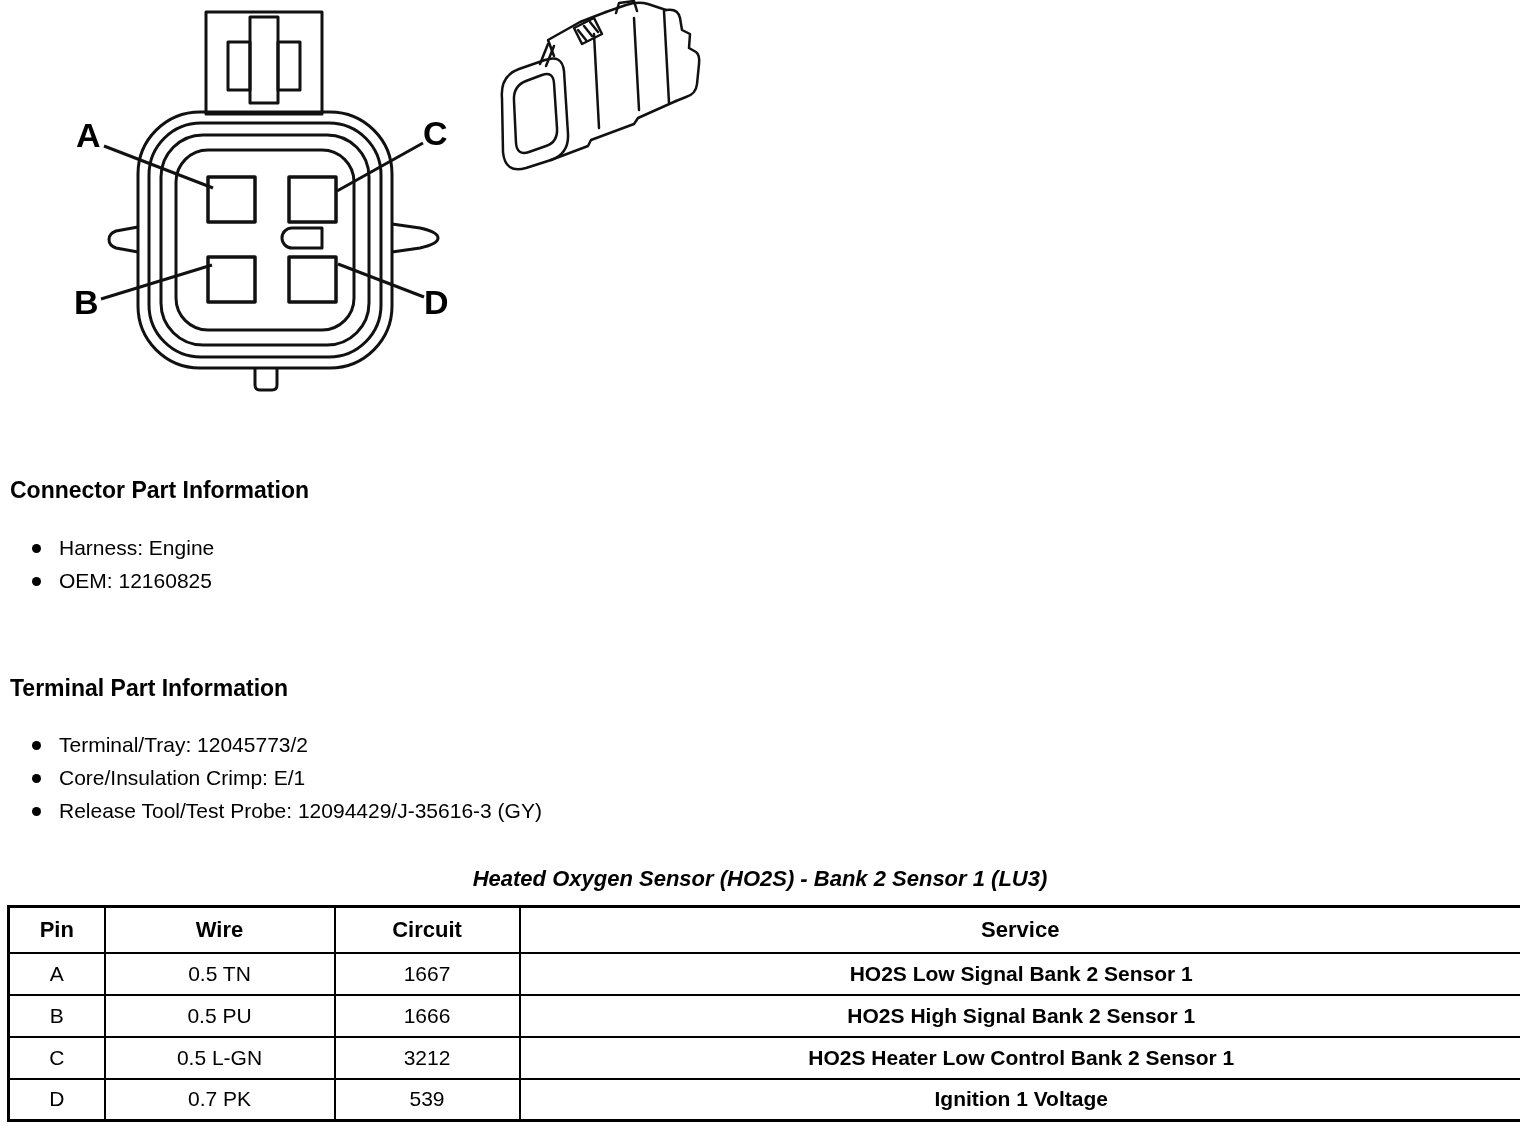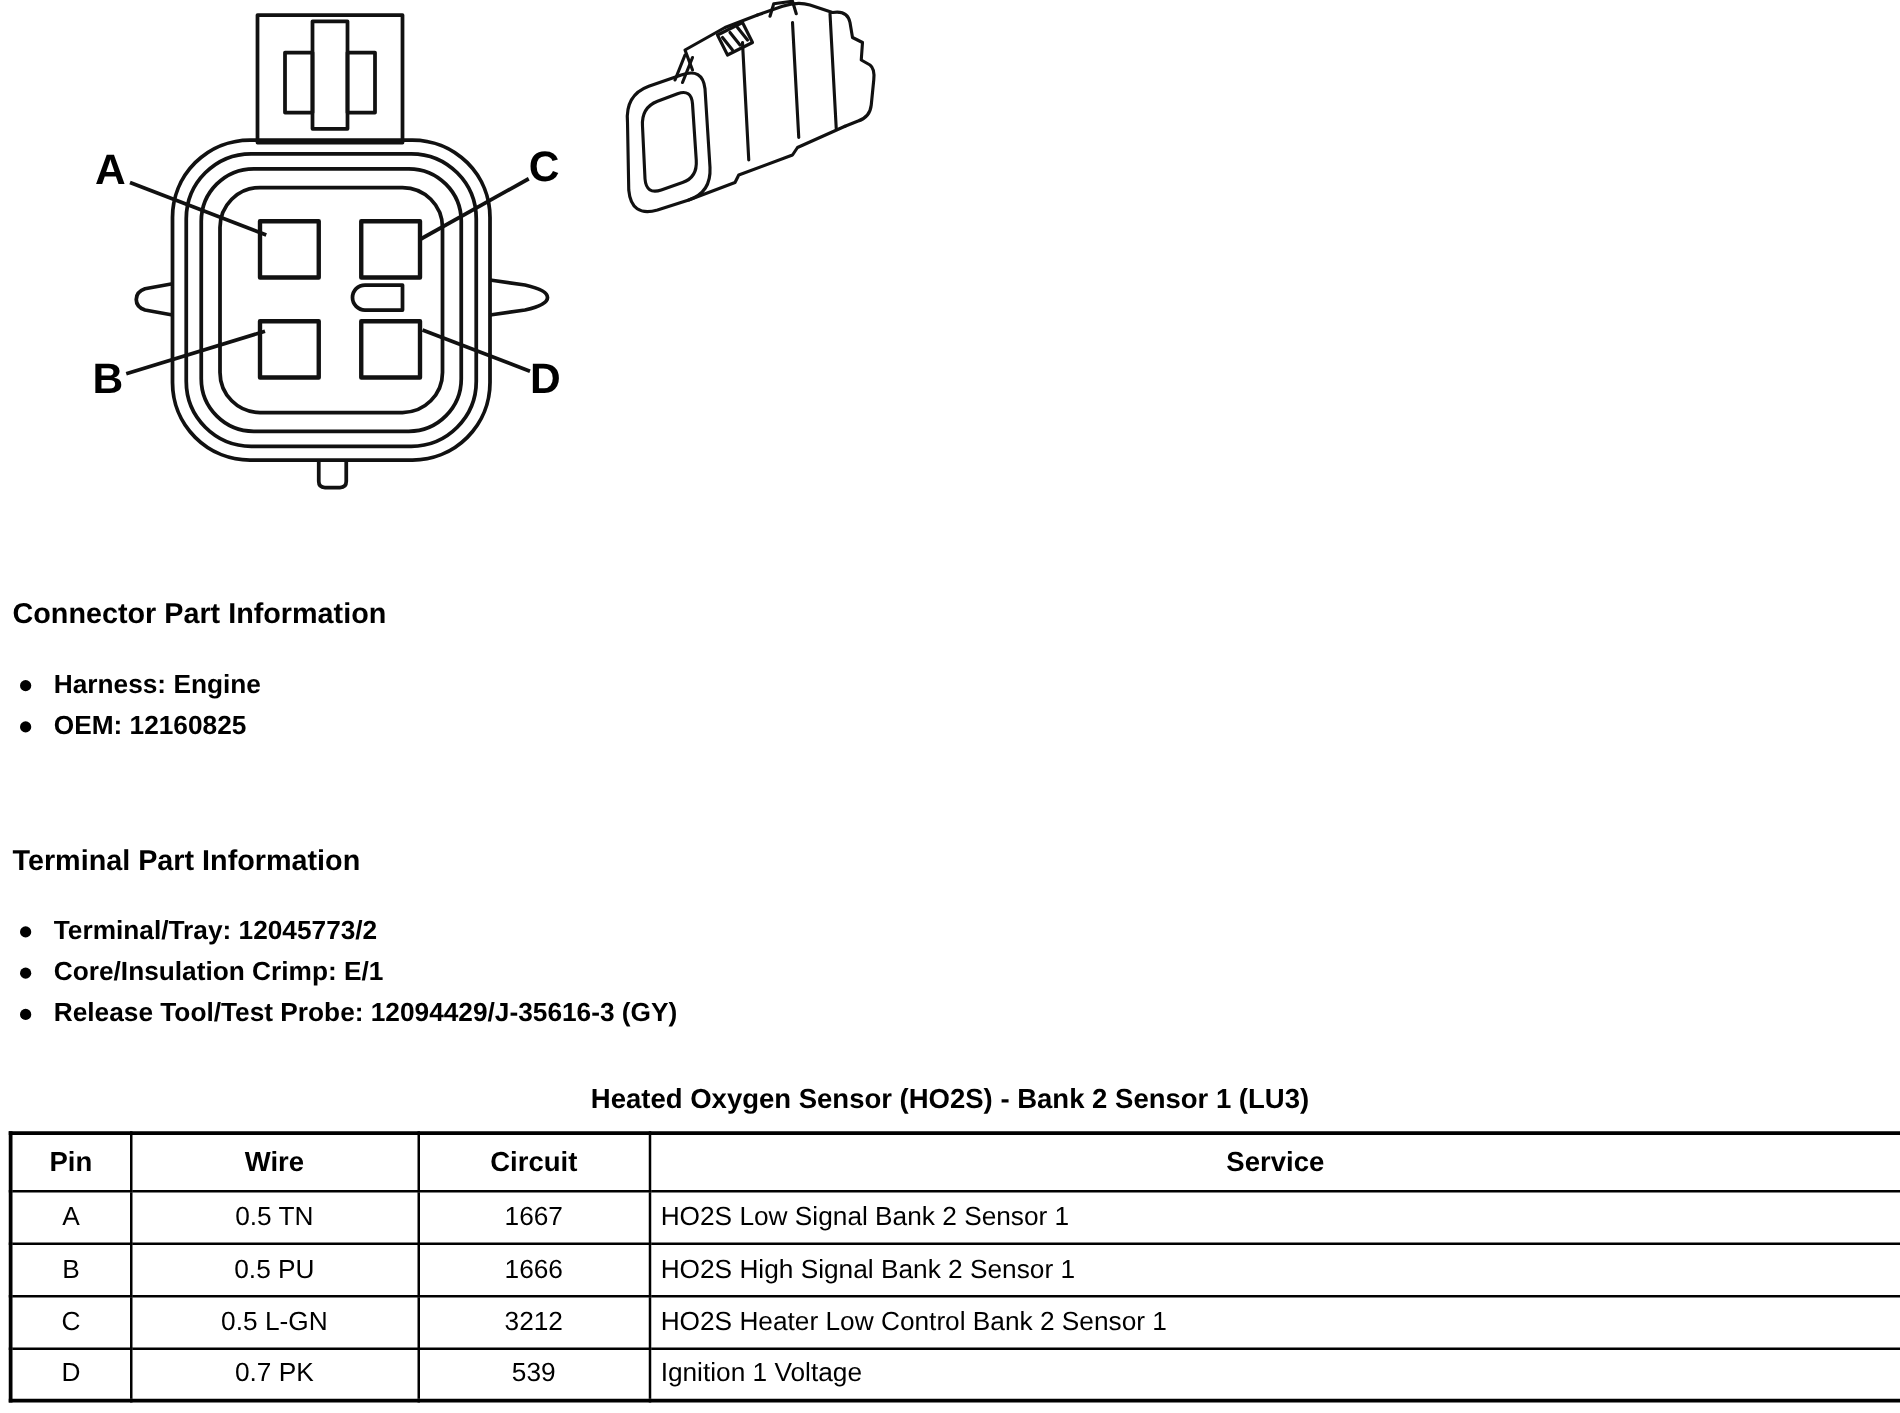--- a/index.html
+++ b/index.html
@@ -5,39 +5,39 @@
   html,body{margin:0;padding:0;background:#ffffff;}
   .page{
     position:relative;width:1520px;height:1130px;background:#fff;
     font-family:"Liberation Sans",sans-serif;color:#000;overflow:hidden;
   }
   .abs{position:absolute;}
   .section-heading{
     position:absolute;left:10px;margin:0;
     font-size:23px;font-weight:bold;line-height:24px;white-space:nowrap;
   }
-  .bullet-list{position:absolute;left:16px;font-weight:bold;}
+  .bullet-list{position:absolute;left:32px;}
   .li{display:flex;align-items:flex-start;height:22px;margin-bottom:11px;}
   .dot{flex:0 0 auto;width:9px;height:9px;border-radius:50%;background:#000;margin:7px 18px 0 0;}
   .li-text{font-size:21px;line-height:22px;white-space:nowrap;}
   .table-title{
     position:absolute;left:0;top:866px;width:100%;
-    text-align:center;font-size:22px;font-weight:bold;
+    text-align:center;font-size:22px;font-weight:bold;font-style:italic;
   }
   table.pin-table{
     position:absolute;left:7px;top:905px;width:1516px;
     border-collapse:collapse;table-layout:fixed;border:3px solid #000;
   }
   .pin-table th,.pin-table td{
     border:2px solid #000;font-size:21px;padding:0 6px;
     height:42px;box-sizing:border-box;overflow:hidden;white-space:nowrap;
   }
   .pin-table th{font-size:22px;font-weight:bold;text-align:center;height:46px;}
   td.ctr{text-align:center;}
-  td.lft{text-align:left;padding-left:8px;}
+  td.lft{text-align:center;padding-left:8px;font-weight:bold;}
 </style>
 </head>
 <body>
 
 <div class="page">
 
   <svg class="abs" style="left:0;top:0" width="470" height="400" viewBox="0 0 470 400">
     <g fill="none" stroke="#111" stroke-width="3" stroke-linejoin="round">
 
       <g>

